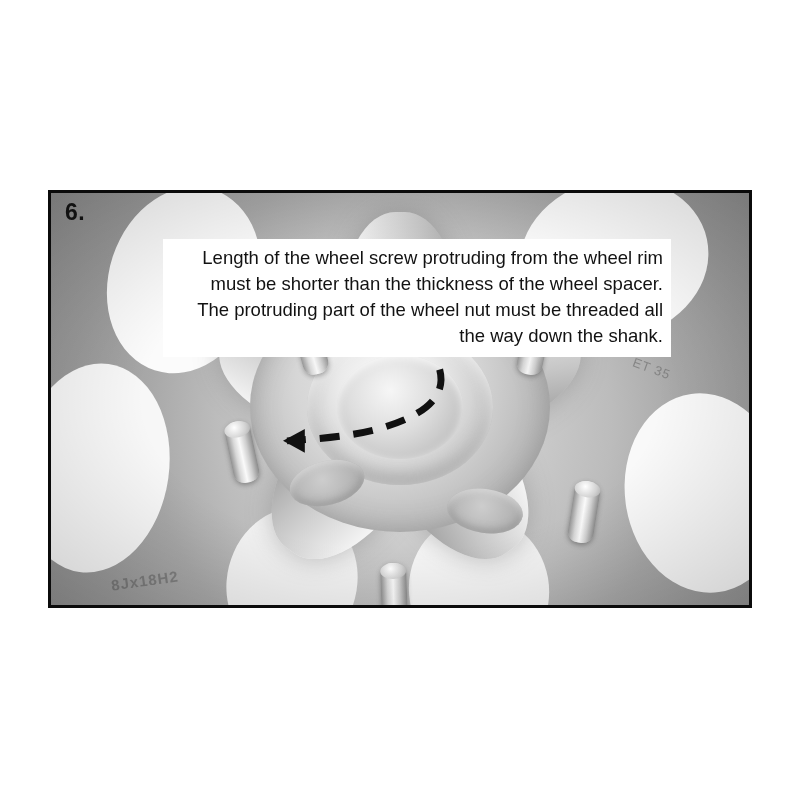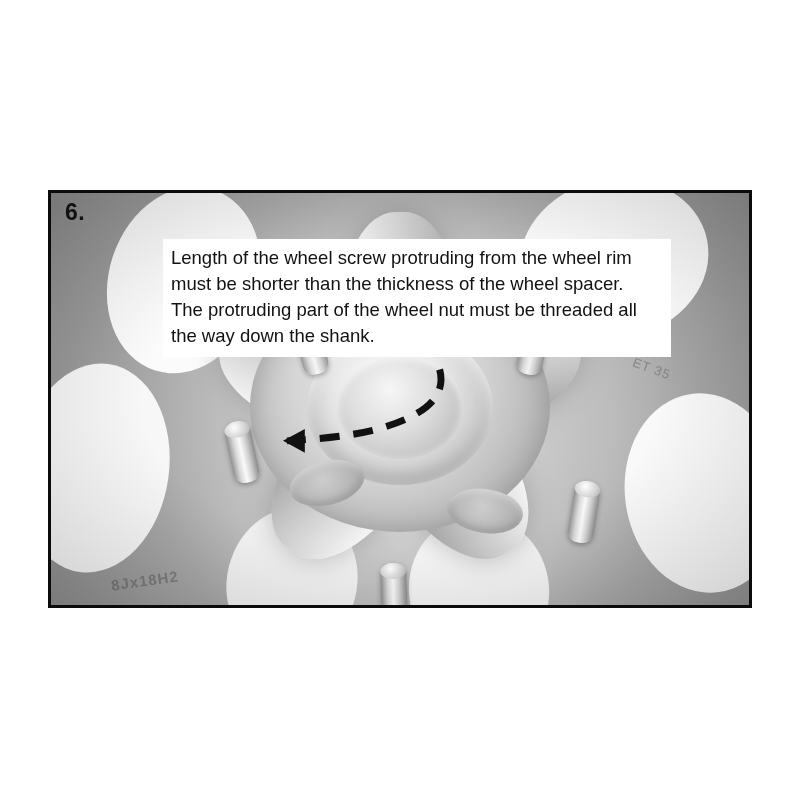--- a/index.html
+++ b/index.html
@@ -183,21 +183,21 @@
     position: absolute;
     left: 112px;
     top: 46px;
     width: 508px;
     background: #ffffff;
     padding: 6px 8px 8px 8px;
     box-sizing: border-box;
   }
   #caption-text {
     margin: 0;
-    text-align: left;
+    text-align: right;
     font-size: 18.5px;
     line-height: 26px;
     color: #121212;
     white-space: pre-line;
   }
 
   
   #arrow-layer {
     position: absolute;
     inset: 0;

